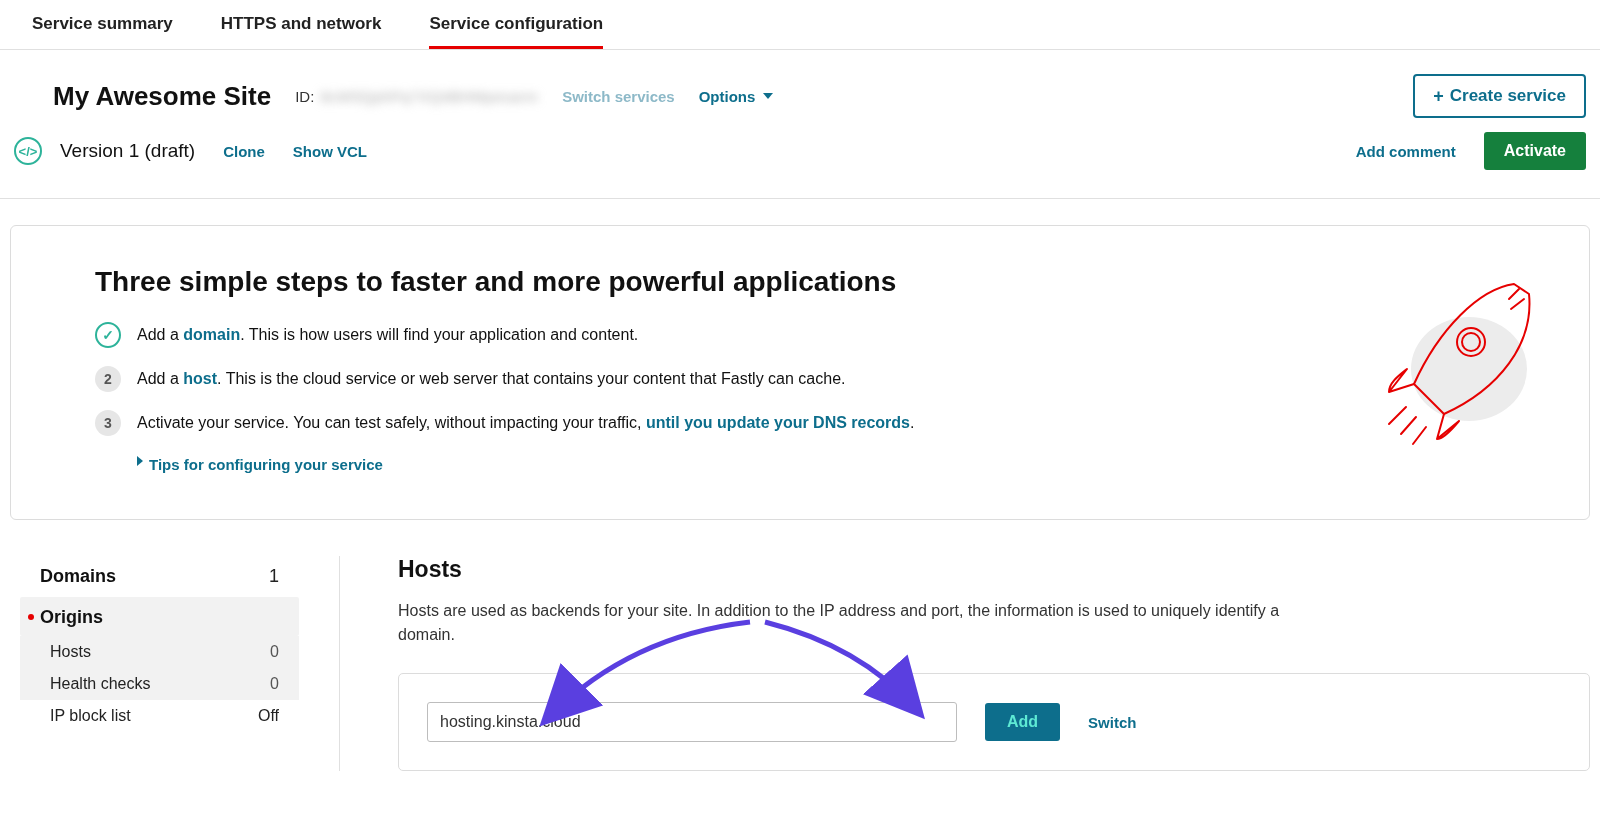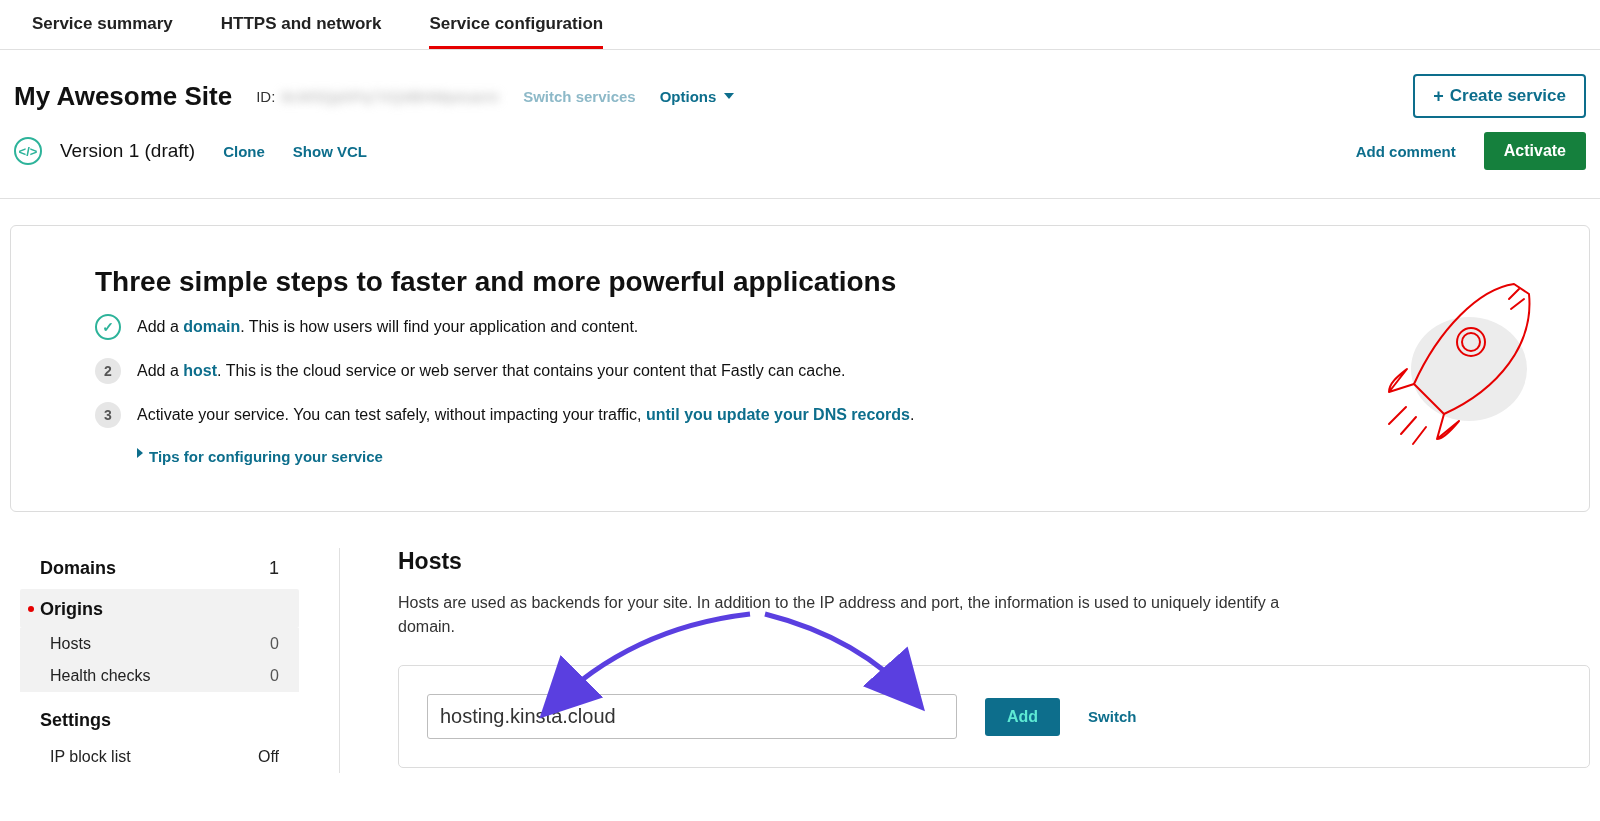--- a/index.html
+++ b/index.html
@@ -5,42 +5,42 @@
   * { box-sizing: border-box; margin: 0; padding: 0; }
   body { font-family: -apple-system, BlinkMacSystemFont, "Segoe UI", Helvetica, Arial, sans-serif; color: #111; font-size: 15px; background: #fff; }
   a { text-decoration: none; }
 
   
   .tabs { display: flex; gap: 48px; padding: 0 32px; border-bottom: 1px solid #e0e0e0; }
   .tab { padding: 14px 0 12px; font-size: 17px; font-weight: 600; color: #222; cursor: pointer; border-bottom: 3px solid transparent; }
   .tab.active { border-bottom-color: #e60000; }
 
   
-  .svc-header { display: flex; align-items: center; padding: 24px 14px 14px; gap: 24px; }
+  .svc-header { display: flex; align-items: center; padding: 24px 14px 14px; gap: 24px; margin-left: 39px; }
   .svc-title { font-size: 26px; font-weight: 700; }
   .svc-id { font-size: 15px; color: #333; display: inline-flex; align-items: center; gap: 6px; }
   .svc-id .blur { filter: blur(5px); color: #aaa; letter-spacing: 0.5px; }
   .link-teal { color: #0d6e8c; font-weight: 700; cursor: pointer; }
   .link-muted { color: #8db9c8; font-weight: 600; cursor: pointer; }
   .options { display: inline-flex; align-items: center; gap: 8px; }
   .chevron-down { width: 0; height: 0; border-left: 5px solid transparent; border-right: 5px solid transparent; border-top: 6px solid #0d6e8c; }
   .spacer { flex: 1 1 auto; }
   .btn-outline { border: 2px solid #0d6e8c; color: #0d6e8c; background: #fff; padding: 10px 18px; font-size: 17px; font-weight: 700; border-radius: 4px; cursor: pointer; display: inline-flex; align-items: center; gap: 6px; }
   .plus-icon { font-size: 18px; line-height: 1; font-weight: 700; }
 
   
   .version-row { display: flex; align-items: center; padding: 0 14px 28px; gap: 28px; border-bottom: 1px solid #e0e0e0; }
   .code-badge { width: 28px; height: 28px; border-radius: 50%; border: 2px solid #2db39a; color: #2db39a; display: inline-flex; align-items: center; justify-content: center; font-size: 13px; font-weight: 700; }
   .version-label { font-size: 19px; font-weight: 400; margin-left: -10px; }
   .btn-grey { background: #15803d; color: #fff; border: none; padding: 10px 20px; font-size: 16px; font-weight: 700; border-radius: 3px; cursor: pointer; }
 
   
   .content-wrap { padding: 26px 10px 0; }
   .card { border: 1px solid #dcdcdc; border-radius: 6px; padding: 40px 84px 46px; position: relative; overflow: hidden; }
-  .card h2 { font-size: 28px; font-weight: 700; margin-bottom: 16px; }
+  .card h2 { font-size: 28px; font-weight: 700; margin-bottom: 24px; }
   .steps { list-style: none; display: flex; flex-direction: column; gap: 18px; }
   .steps li { display: flex; align-items: center; gap: 16px; font-size: 16px; }
   .step-badge { width: 26px; height: 26px; border-radius: 50%; display: inline-flex; align-items: center; justify-content: center; font-size: 14px; font-weight: 600; flex: 0 0 26px; }
   .step-badge.done { border: 2px solid #2db39a; color: #2db39a; }
   .step-badge.done::after { content: "✓"; font-size: 14px; }
   .step-badge.num { background: #e6e6e6; color: #555; }
   .tips-row { display: flex; align-items: flex-start; gap: 6px; margin-top: 20px; margin-left: 42px; }
   .caret-right { width: 0; height: 0; border-top: 5px solid transparent; border-bottom: 5px solid transparent; border-left: 6px solid #0d6e8c; }
   .rocket { position: absolute; right: 50px; top: 48px; }
 
@@ -52,21 +52,21 @@
   .sb-active { background: #f2f2f2; border-radius: 2px; position: relative; padding: 10px 0 8px 20px; display: flex; justify-content: space-between; font-size: 18px; font-weight: 700; }
   .sb-active::before { content: ""; position: absolute; left: 8px; top: 50%; transform: translateY(-50%); width: 6px; height: 6px; background: #e60000; border-radius: 50%; }
   .sb-sub { padding: 7px 20px 7px 30px; display: flex; justify-content: space-between; font-size: 16px; color: #222; background: #f2f2f2; }
   .sb-sub .cnt { color: #555; }
   .sb-plain { padding: 7px 20px 7px 30px; display: flex; justify-content: space-between; font-size: 16px; color: #222; }
 
   .main-col { flex: 1; padding: 0 0 0 58px; position: relative; }
   .main-col h3 { font-size: 23px; font-weight: 700; margin-bottom: 16px; }
   .main-col p.desc { font-size: 16px; color: #333; line-height: 1.5; max-width: 900px; }
   .host-form { border: 1px solid #dcdcdc; border-radius: 5px; padding: 28px; margin-top: 26px; display: flex; align-items: center; gap: 28px; }
-  .host-input { width: 530px; padding: 10px 12px; font-size: 20px; border: 1px solid #bdbdbd; border-radius: 3px; color: #333; }
+  .host-input { width: 530px; padding: 10px 12px; font-size: 16px; border: 1px solid #bdbdbd; border-radius: 3px; color: #333; }
   .btn-primary { background: #0d6e8c; color: #5eead4; border: none; padding: 10px 22px; font-size: 16px; font-weight: 700; border-radius: 3px; cursor: pointer; }
 
   .arrow-overlay { position: absolute; pointer-events: none; }
 </style>
 </head>
 <body>
 
 <div class="tabs">
   <div class="tab">Service summary</div>
   <div class="tab">HTTPS and network</div>
@@ -154,23 +154,20 @@
         <span>Origins</span>
       </div>
       <div class="sb-sub">
         <span>Hosts</span>
         <span class="cnt">0</span>
       </div>
       <div class="sb-sub">
         <span>Health checks</span>
         <span class="cnt">0</span>
       </div>
-      <div class="sb-section-title" style="margin-top:8px">
-        <span>Settings</span>
-      </div>
       <div class="sb-plain">
         <span>IP block list</span>
         <span>Off</span>
       </div>
     </div>
 
     <div class="main-col">
       <h3>Hosts</h3>
       <p class="desc">Hosts are used as backends for your site. In addition to the IP address and port, the information is used to uniquely identify a domain.</p>
 

